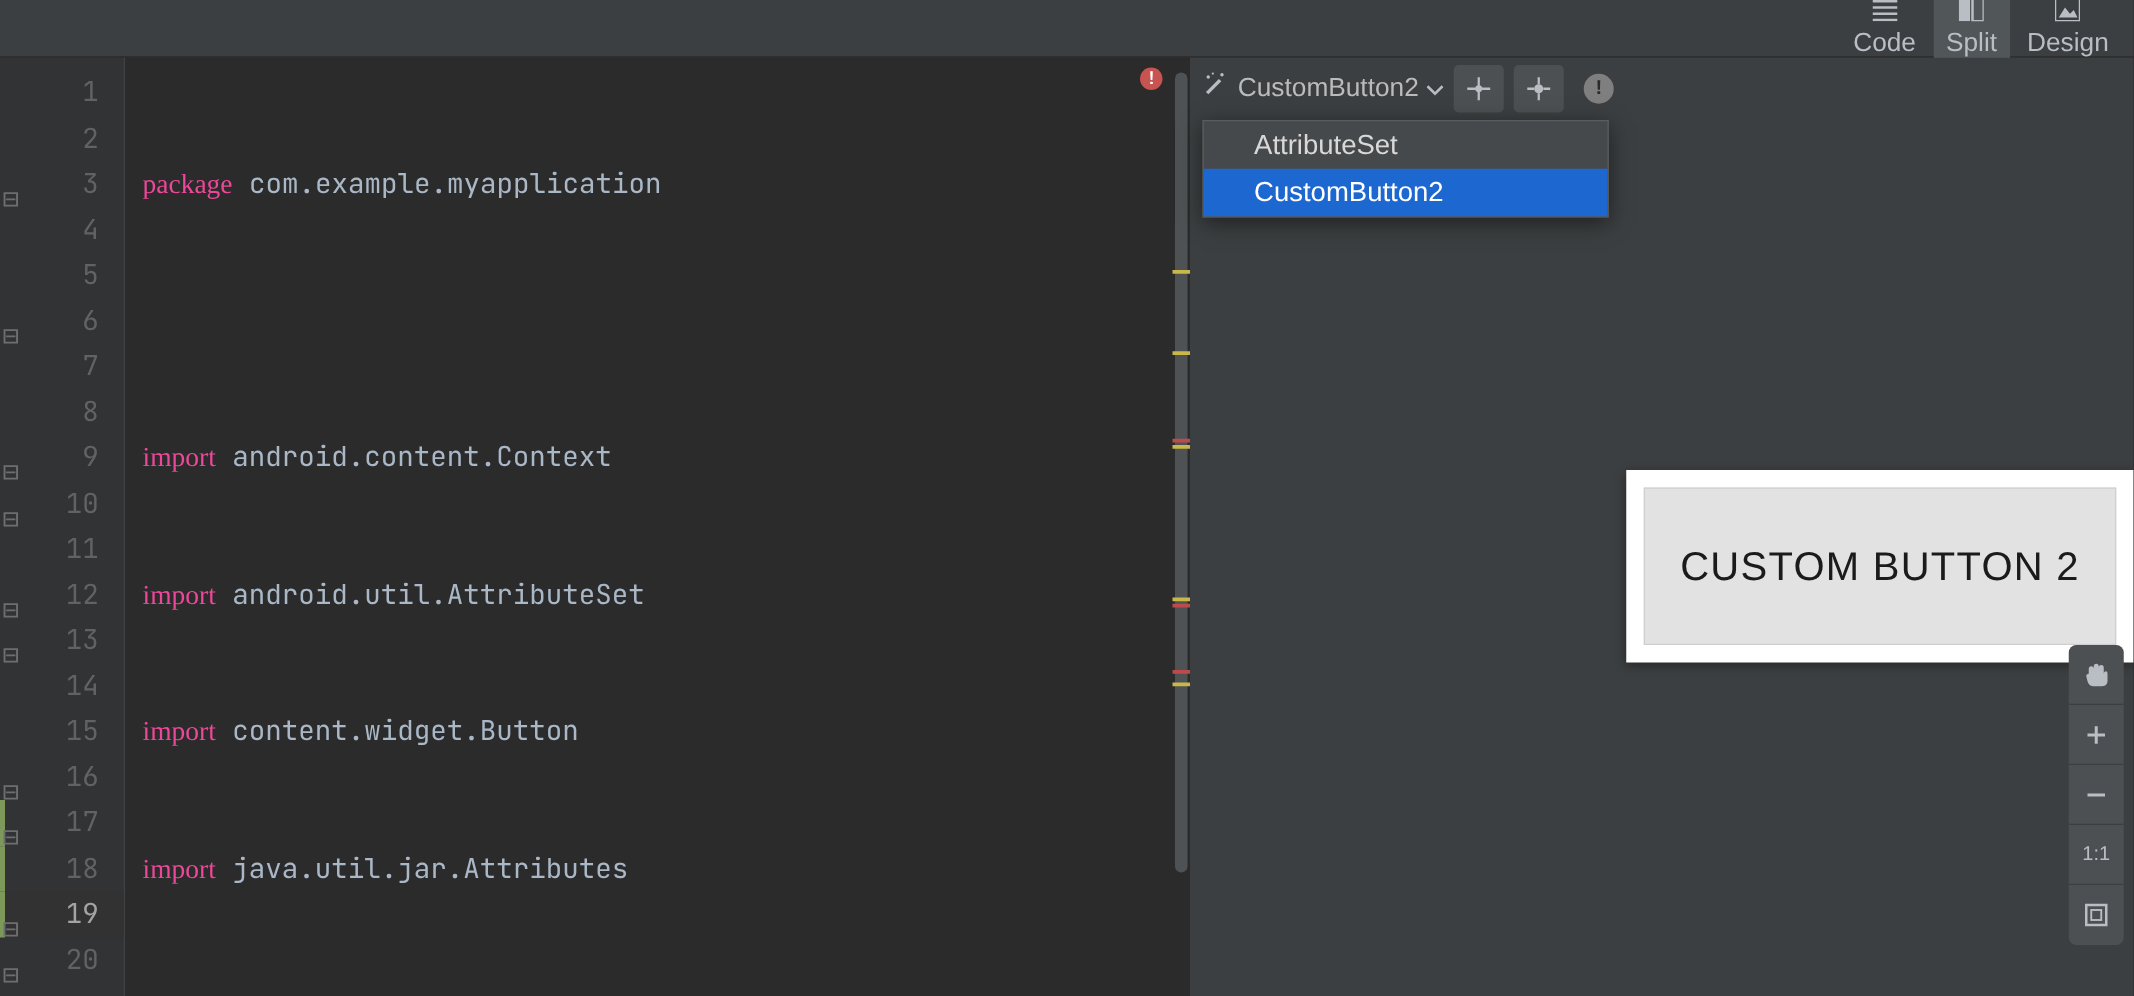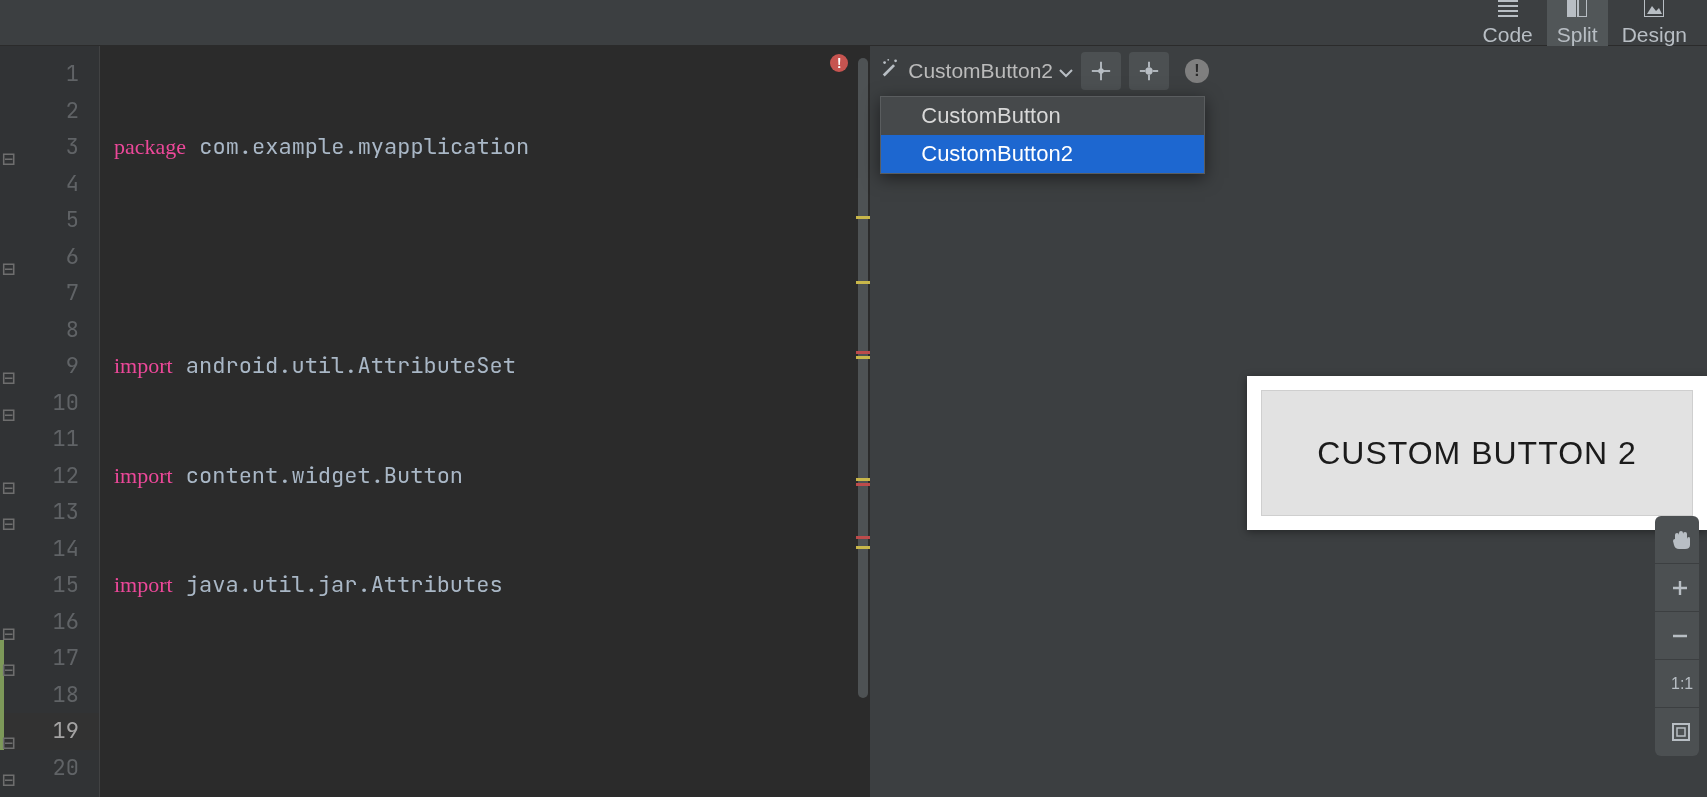--- a/index.html
+++ b/index.html
@@ -203,25 +203,24 @@
   }
   .preview-canvas {
     flex: 1;
     position: relative;
     display: flex;
     align-items: flex-start;
     justify-content: center;
     padding-top: 330px;
   }
   .android-button-wrap {
-    width: 460px;
+    width: 406px;
     background: #fff;
     padding: 14px;
     box-shadow: 0 2px 8px rgba(0,0,0,0.4);
-    margin-left: 28px;
   }
   .android-button {
     width: 100%;
     height: 126px;
     background: #e2e2e2;
     border: 1px solid #cfcfcf;
     display: flex;
     align-items: center;
     justify-content: center;
     font-size: 32px;
@@ -237,26 +236,25 @@
     background: #4c5052;
     border-radius: 6px;
     display: flex;
     flex-direction: column;
     overflow: hidden;
   }
   .zoom-btn {
     height: 48px;
     display: flex;
     align-items: center;
-    justify-content: flex-start;
+    justify-content: center;
     color: #b8bec4;
     font-size: 18px;
     cursor: pointer;
     border-bottom: 1px solid #3c3f41;
-    padding-left: 16px;
   }
   .zoom-btn:last-child { border-bottom: none; }
 </style>
 </head>
 <body>
 
 <div class="top-toolbar">
   <div class="toolbar-item">
     <span class="toolbar-icon">
       <svg width="20" height="18" viewBox="0 0 20 18">
@@ -312,20 +310,21 @@
       <div class="ln">16<span class="fold">⊟</span></div>
       <div class="ln">17<span class="change-marker"></span><span class="fold">⊟</span></div>
       <div class="ln">18<span class="change-marker"></span></div>
       <div class="ln current">19<span class="change-marker"></span><span class="fold">⊟</span></div>
       <div class="ln">20<span class="fold">⊟</span></div>
     </div>
 
     <div class="code">
       <div class="code-line"><span class="kw">package</span><span class="ident"> com.example.myapplication</span></div>
       <div class="code-line"></div>
+      <div class="code-line"><span class="kw">import</span><span class="ident"> android.content.Context</span></div>
       <div class="code-line"><span class="kw">import</span><span class="ident"> android.util.AttributeSet</span></div>
       <div class="code-line"><span class="kw">import</span><span class="ident"> content.widget.Button</span></div>
       <div class="code-line"><span class="kw">import</span><span class="ident"> java.util.jar.Attributes</span></div>
       <div class="code-line"></div>
       
       
       
       
       
       
@@ -392,21 +391,21 @@
               <circle cx="12" cy="12" r="3" fill="#b8bec4"></circle>
             </g>
           </svg>
       </div>
       <div class="spacer"></div>
       <div class="warn-badge">!</div>
     </div>
 
     <div class="dropdown">
       <div class="dropdown-item">
-          <span>CustomButton</span>
+          <span>AttributeSet</span>
         </div>
       <div class="dropdown-item selected">
           <span>CustomButton2</span>
         </div>
     </div>
 
     <div class="preview-canvas">
       <div class="android-button-wrap">
         <div class="android-button">
           <span>CUSTOM BUTTON 2</span>

